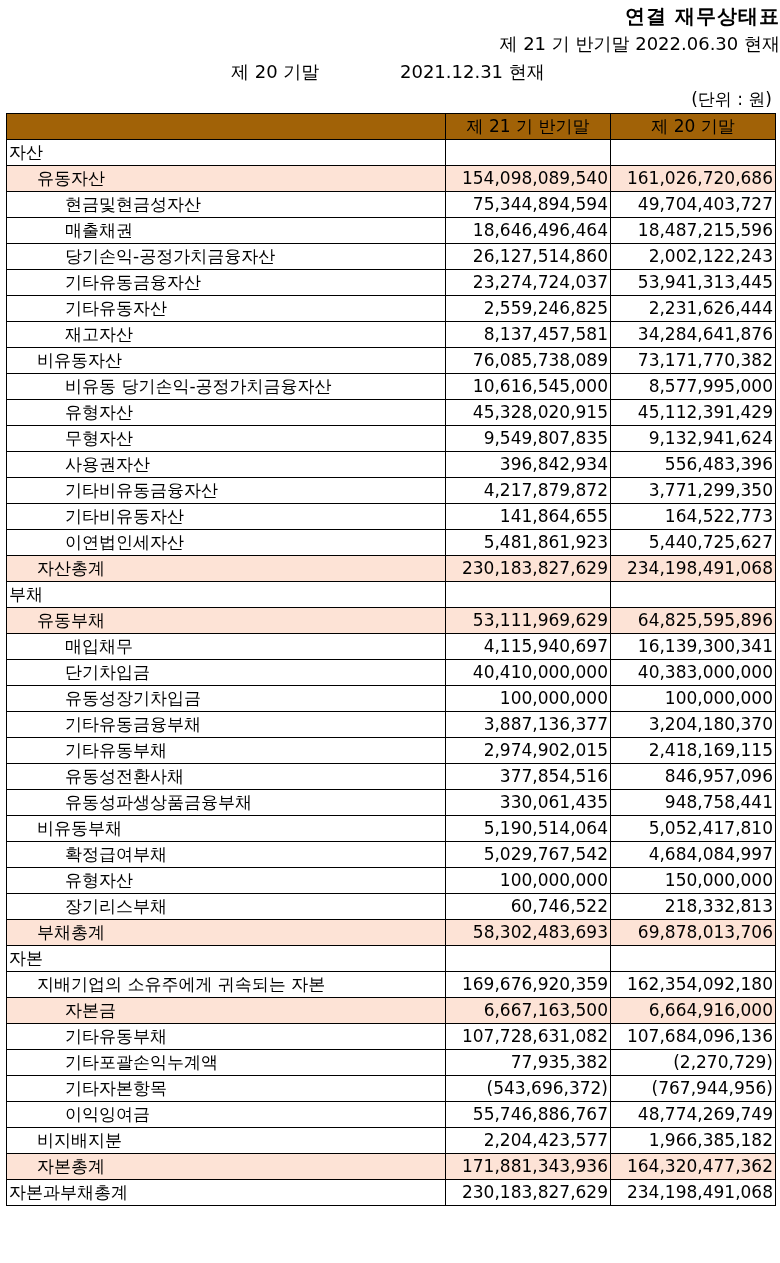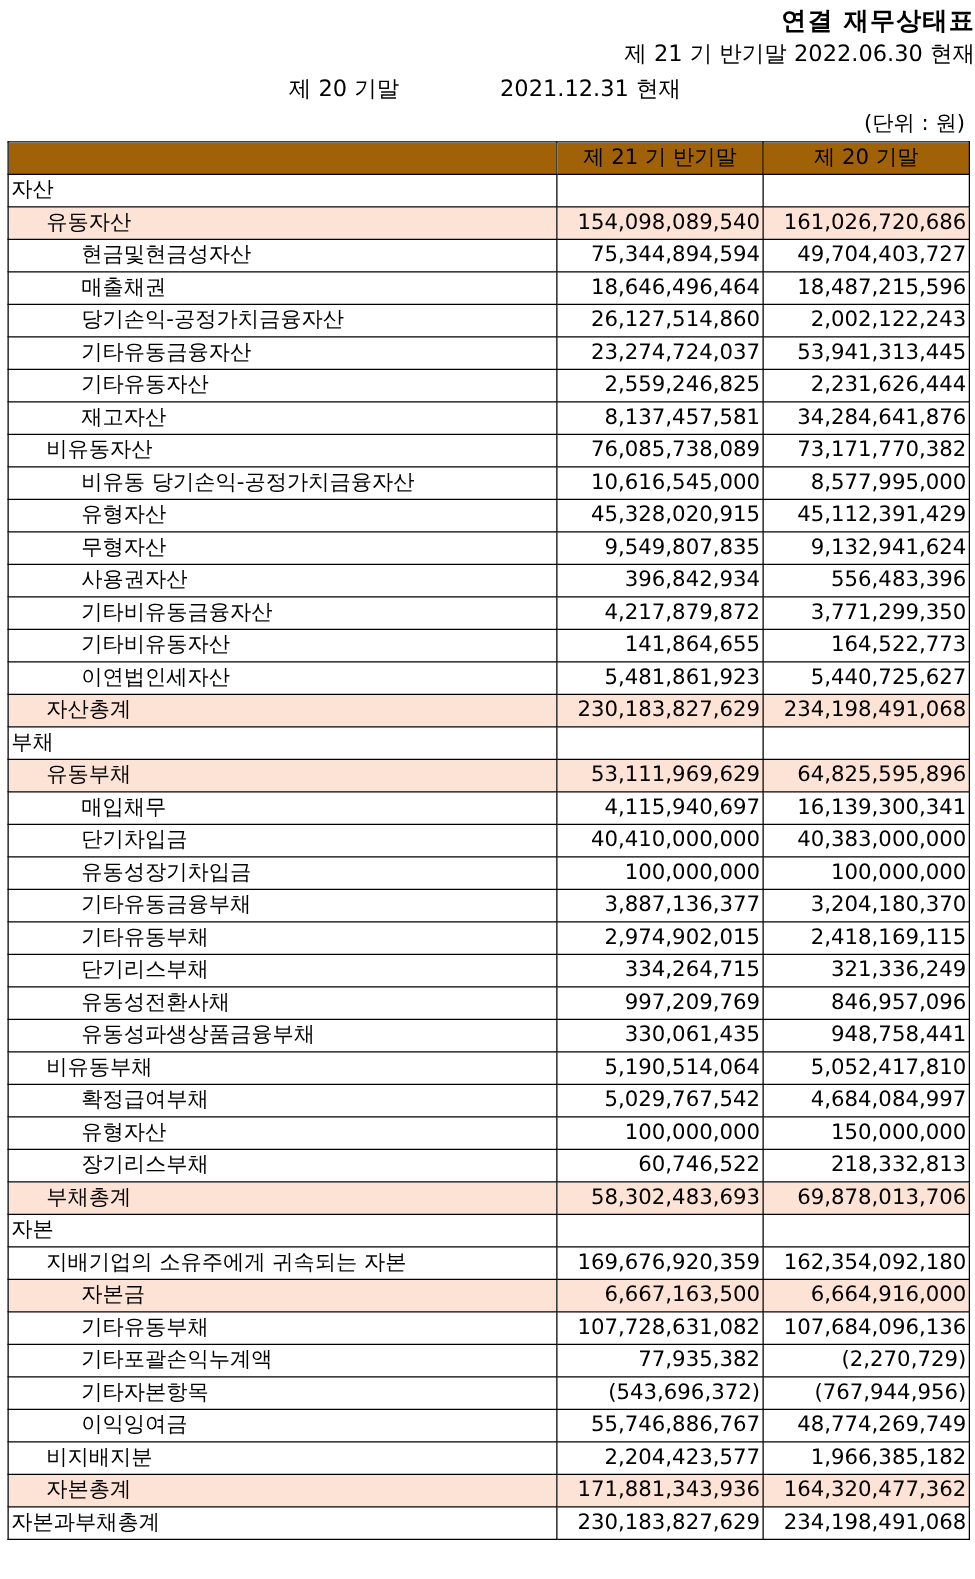--- a/index.html
+++ b/index.html
@@ -170,27 +170,22 @@
         <td class="ind2">기타유동금융부채</td>
         <td class="num">3,887,136,377</td>
         <td class="num">3,204,180,370</td>
       </tr>
       <tr>
         <td class="ind2">기타유동부채</td>
         <td class="num">2,974,902,015</td>
         <td class="num">2,418,169,115</td>
       </tr>
       <tr>
-        <td class="ind2">단기리스부채</td>
-        <td class="num">334,264,715</td>
-        <td class="num">321,336,249</td>
-      </tr>
-      <tr>
         <td class="ind2">유동성전환사채</td>
-        <td class="num">997,209,769</td>
+        <td class="num">377,854,516</td>
         <td class="num">846,957,096</td>
       </tr>
       <tr>
         <td class="ind2">유동성파생상품금융부채</td>
         <td class="num">330,061,435</td>
         <td class="num">948,758,441</td>
       </tr>
       <tr>
         <td class="ind1">비유동부채</td>
         <td class="num">5,190,514,064</td>

